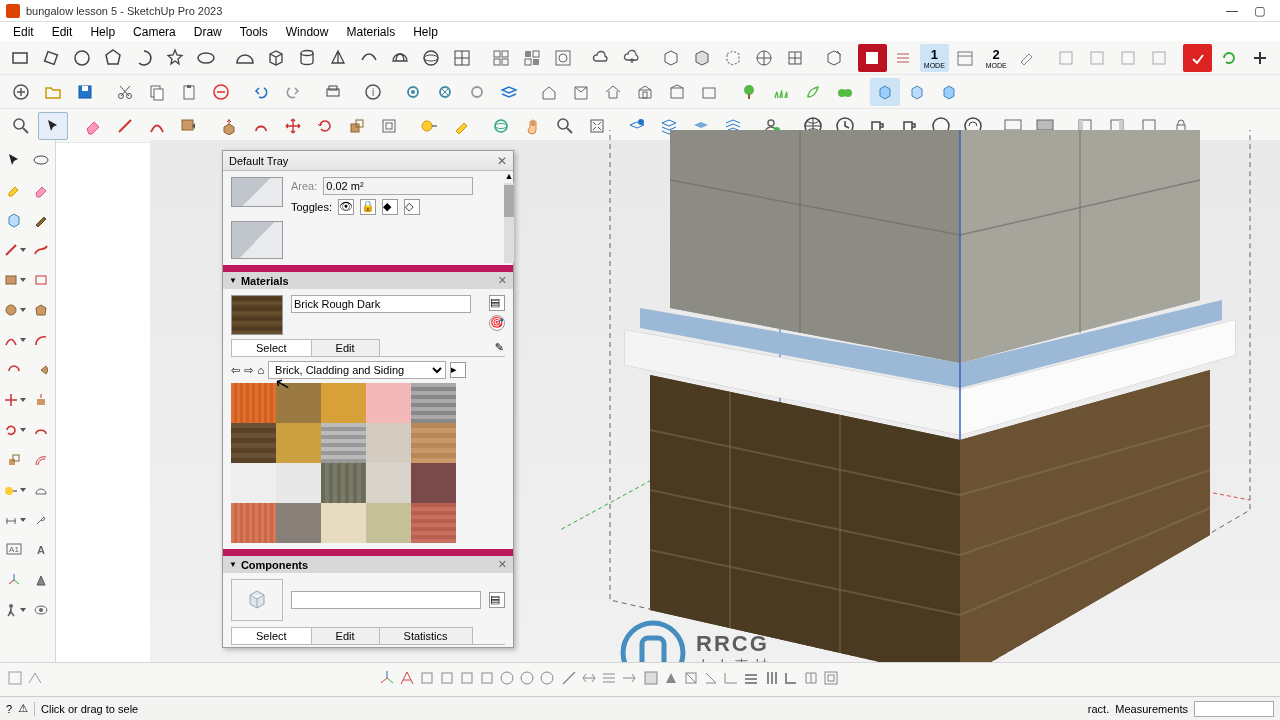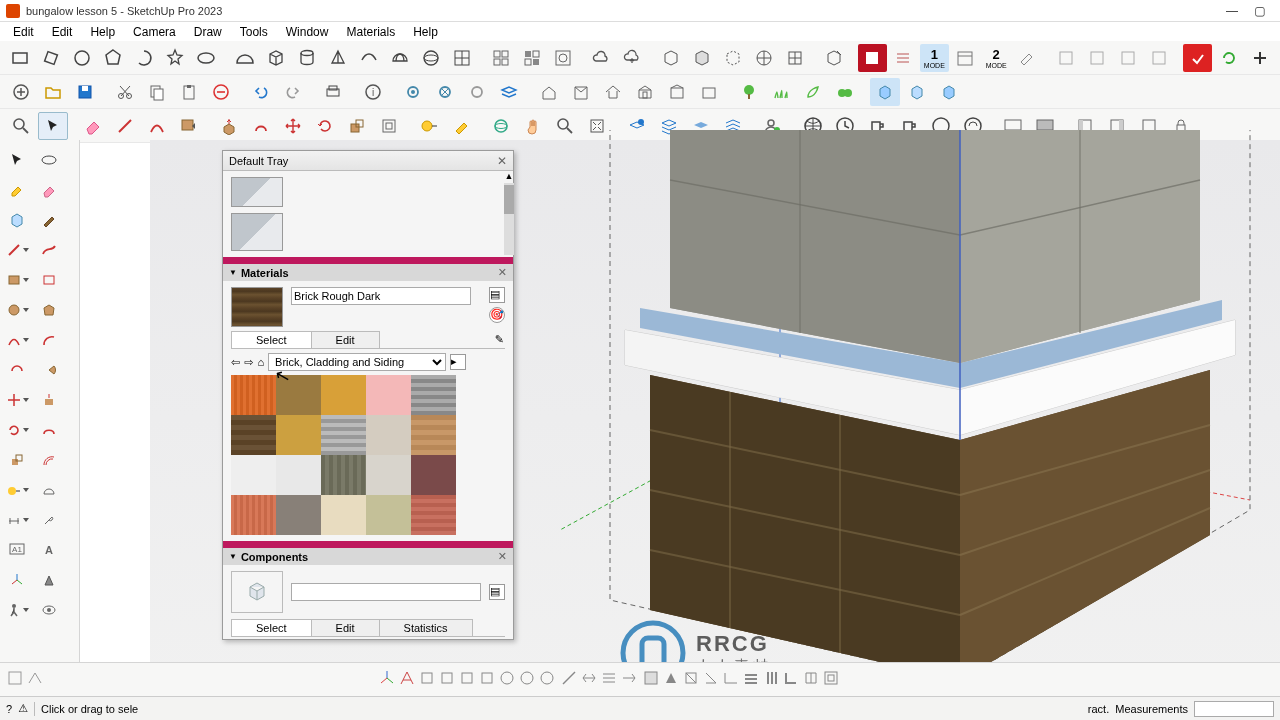--- a/index.html
+++ b/index.html
@@ -16,21 +16,21 @@
 .menubar span{padding:0 9px;cursor:default}
 
 
 .tbrow{height:34px;display:flex;align-items:center;padding:0 6px;border-bottom:1px solid #e8e8e8;gap:2px;background:#f7f7f6}
 .tbrow .tb{width:30px;height:28px;display:flex;align-items:center;justify-content:center;border:1px solid transparent;border-radius:2px}
 .tbrow .sep{width:6px}
 svg{pointer-events:none}
 
 
 .main{position:absolute;top:140px;bottom:24px;left:70px;right:0}
-.leftbar{position:absolute;top:140px;bottom:24px;left:0;width:80px;background:#f7f7f6;border-right:1px solid #d5d5d5;display:flex;flex-direction:column;padding:6px 2px;gap:2px}
+.leftbar{position:absolute;top:140px;bottom:24px;left:0;width:56px;background:#f7f7f6;border-right:1px solid #d5d5d5;display:flex;flex-direction:column;padding:6px 2px;gap:2px}
 .leftbar .row{display:flex;gap:2px}
 .leftbar .lt{width:30px;height:28px;display:flex;align-items:center;justify-content:center}
 .leftbar .lt.dd::after{content:"";position:relative;left:2px;border-left:3px solid transparent;border-right:3px solid transparent;border-top:4px solid #555}
 
 .viewport{position:absolute;inset:0;left:80px;background:linear-gradient(#e9e9eb,#f1f1f1)}
 
 
 .tray{position:absolute;left:152px;top:10px;width:292px;background:#f5f5f5;border:1px solid #9b9b9b;box-shadow:2px 2px 5px rgba(0,0,0,.25)}
 .tray .hdr{height:20px;background:linear-gradient(#f2f2f2,#e4e4e4);display:flex;align-items:center;font-size:11px;padding:0 6px;border-bottom:1px solid #bbb}
 .tray .hdr .x{margin-left:auto;font-size:12px;color:#666}
@@ -945,20 +945,33 @@
 
   <div class="tray">
     <div class="hdr">
         <span>Default Tray</span>
         <span class="x">✕</span>
       </div>
 
     <div class="body" style="position:relative">
       <div style="display:flex;gap:8px;align-items:flex-start">
         <div class="swatch-gray"></div>
+        <div>
+          <div style="display:flex;align-items:center;gap:6px;margin-bottom:4px;color:#888">
+            <span>Area:</span>
+            <input type="text" style="width: 150px; background: rgb(243, 243, 243);" readonly="" value="0.02 m²">
+          </div>
+          <div style="display:flex;align-items:center;gap:6px">
+            <span>Toggles:</span>
+            <span class="mini-icon">👁</span>
+            <span class="mini-icon">🔒</span>
+            <span class="mini-icon">◆</span>
+            <span class="mini-icon">◇</span>
+          </div>
+        </div>
       </div>
       <div class="swatch-gray" style="margin-top:6px;height:38px"></div>
       <div style="position:absolute;right:-3px;top:0;bottom:0;width:14px;display:flex;flex-direction:column;align-items:center;justify-content:space-between">
         <span style="font-size:9px">▲</span>
         <div style="flex:1;width:10px;background:#ddd;margin:2px 0">
             <div style="height:40%;background:#aaa;margin-top:20%"></div>
           </div>
       </div>
     </div>
 

